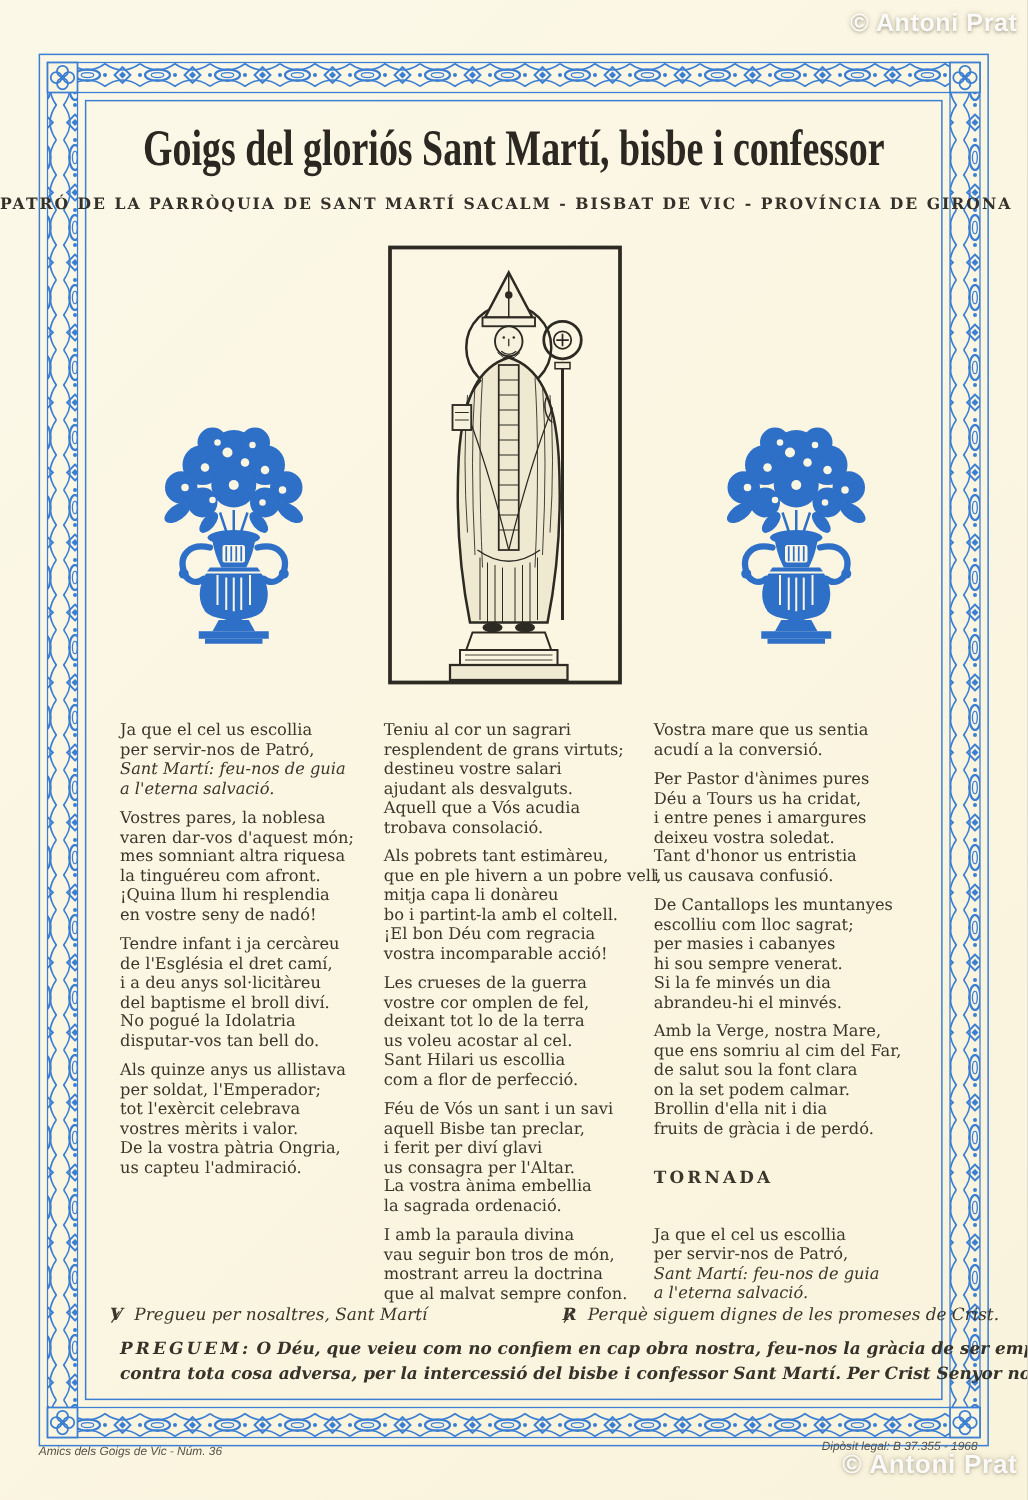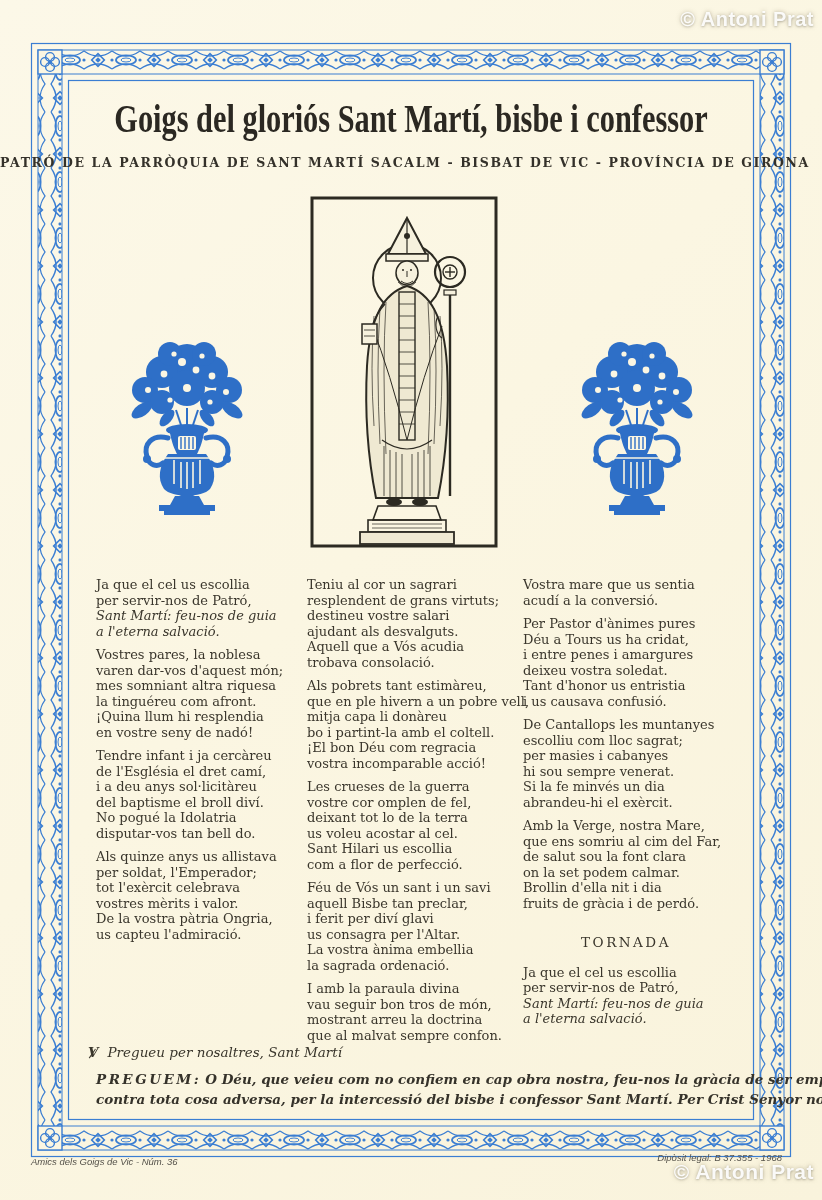--- a/index.html
+++ b/index.html
@@ -20,22 +20,22 @@
   .page-subtitle{
     left:0; top:155px; width:658px; text-align:center;
     font-family:"DejaVu Serif", serif; font-weight:700; font-size:12.5px;
     letter-spacing:1.6px; color:#34312a; white-space:nowrap;
   }
   .col{width:206px; font-size:13px; line-height:15.5px;}
   .vline{white-space:nowrap;}
   .vline.it{font-style:italic;}
   .stanza{margin:0 0 8px 0;}
   .tornada-head{
-    text-align:center; font-size:13.5px; letter-spacing:2.5px;
-    margin:24px 0 14px 0; color:#3a362c;
+    text-align:left; font-size:13.5px; letter-spacing:2.5px;
+    margin:24px 0 30px 0; color:#3a362c;font-weight:bold;
   }
   .vr-line{font-size:13.5px; font-style:italic; white-space:nowrap; color:#3a362c;}
   .vrmark{position:relative; font-weight:700; font-style:italic; margin-right:9px; display:inline-block;}
   .vrmark::after{
     content:""; position:absolute; left:-1px; top:58%; width:11px; height:1.4px;
     background:#3a362c; transform:rotate(-55deg);
   }
   .prayer{
     left:96px; top:1070px; width:632px; text-align:center;
     font-style:italic; font-weight:700; font-size:13.5px; line-height:19.5px; color:#35322a;
@@ -462,21 +462,21 @@
           <div class="vline">deixeu vostra soledat.</div>
           <div class="vline">Tant d'honor us entristia</div>
           <div class="vline">i us causava confusió.</div>
         </div>
         <div class="stanza">
           <div class="vline">De Cantallops les muntanyes</div>
           <div class="vline">escolliu com lloc sagrat;</div>
           <div class="vline">per masies i cabanyes</div>
           <div class="vline">hi sou sempre venerat.</div>
           <div class="vline">Si la fe minvés un dia</div>
-          <div class="vline">abrandeu-hi el exèrcit.</div>
+          <div class="vline">abrandeu-hi el minvés.</div>
         </div>
         <div class="stanza">
           <div class="vline">Amb la Verge, nostra Mare,</div>
           <div class="vline">que ens somriu al cim del Far,</div>
           <div class="vline">de salut sou la font clara</div>
           <div class="vline">on la set podem calmar.</div>
           <div class="vline">Brollin d'ella nit i dia</div>
           <div class="vline">fruits de gràcia i de perdó.</div>
         </div>
       </div>
@@ -487,20 +487,23 @@
           <div class="vline">per servir-nos de Patró,</div>
           <div class="vline it">Sant Martí: feu-nos de guia</div>
           <div class="vline it">a l'eterna salvació.</div>
         </div>
       </div>
   </div>
 
   <div class="abs vr-line" style="left:88px; top:1044px;">
     <span class="vrmark">V</span><span>Pregueu per nosaltres, Sant Martí</span>
   </div>
+  <div class="abs vr-line" style="left:450px; top:1044px;">
+    <span class="vrmark">R</span><span>Perquè siguem dignes de les promeses de Crist.</span>
+  </div>
 
   <div class="abs prayer">
     <div class="pline"><span class="prayer-label">PREGUEM:</span><span>O Déu, que veieu com no confiem en cap obra nostra, feu-nos la gràcia de ser emparats</span></div>
     <div class="pline">contra tota cosa adversa, per la intercessió del bisbe i confessor Sant Martí. Per Crist Senyor nostre. Amen.</div>
   </div>
 
   <div class="abs footer-note" style="left:31px; top:1156px;">Amics dels Goigs de Vic - Núm. 36</div>
   <div class="abs footer-note" style="right:40px; top:1152px;">Dipòsit legal: B 37.355 - 1968</div>
 
   <div class="abs watermark" style="right:8px; top:8px; font-size:20px;">© Antoni Prat</div>

